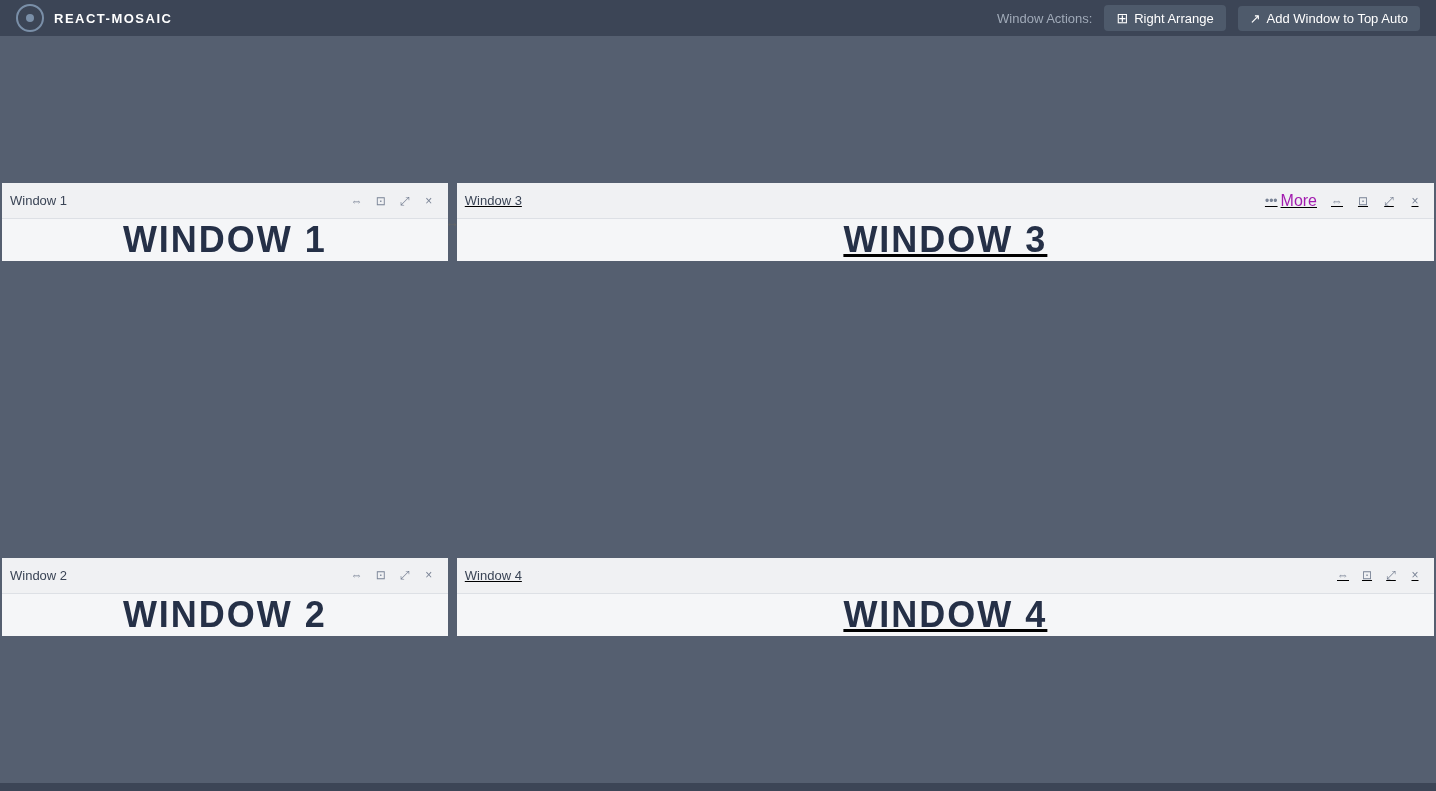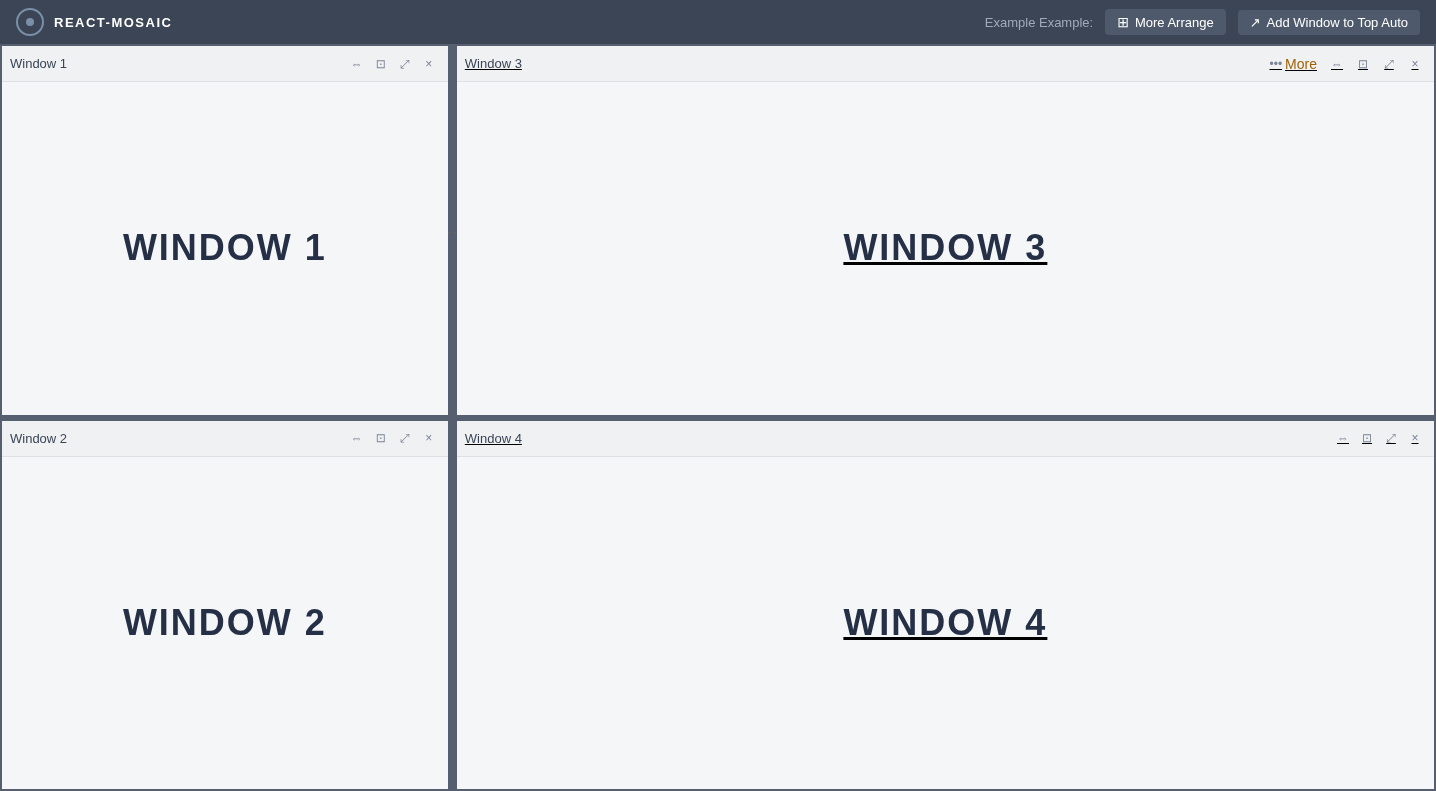--- a/index.html
+++ b/index.html
@@ -6,21 +6,21 @@
     body {
       width: 1436px;
       height: 791px;
       font-family: -apple-system, BlinkMacSystemFont, 'Segoe UI', sans-serif;
       background: #3c4556;
       overflow: hidden;
     }
 
     
     #toolbar {
-      height: 44px;
+      height: 36px;
       background: #3c4556;
       display: flex;
       align-items: center;
       padding: 0 16px;
       gap: 12px;
     }
     #logo-area {
       display: flex;
       align-items: center;
       gap: 10px;
@@ -73,20 +73,21 @@
       display: flex;
       flex-direction: column;
       gap: 2px;
       padding: 2px;
     }
 
     .mosaic-row {
       display: flex;
       flex: 1;
       gap: 2px;
+      align-items: center;
     }
 
     .mosaic-pane {
       background: #f5f6f8;
       display: flex;
       flex-direction: column;
       position: relative;
       overflow: hidden;
     }
 
@@ -182,24 +183,24 @@
 
 <div id="toolbar">
   <div id="logo-area">
     <svg id="logo-icon" viewBox="0 0 28 28" xmlns="http://www.w3.org/2000/svg">
       <circle cx="14" cy="14" r="13" stroke="#7a8fa8" stroke-width="2" fill="none"></circle>
       <circle cx="14" cy="14" r="4" fill="#7a8fa8"></circle>
     </svg>
     <span id="app-title">REACT-MOSAIC</span>
   </div>
   <div id="toolbar-spacer"></div>
-  <span id="example-actions-label">Example Example:</span>
+  <span id="example-actions-label">Window Actions:</span>
   <button id="auto-arrange-btn">
     <span style="font-size:14px;">⊞</span>
-    <span>More Arrange</span>
+    <span>Right Arrange</span>
   </button>
   <button id="add-window-btn">
     <span style="font-size:13px;">↗</span>
     <span>Add Window to Top Auto</span>
   </button>
 </div>
 
 <div id="mosaic-area">
 
   <div class="mosaic-row">
@@ -230,21 +231,21 @@
     <div class="resize-handle">
       <span class="resize-cursor-indicator">↔</span>
     </div>
 
     <div class="mosaic-pane pane-right">
       <div class="window-titlebar">
         <span class="window-title">Window 3</span>
         <div class="titlebar-controls with-more">
           <div class="more-btn">
             <span>•••</span>
-            <span style="font-size:14px; color:#a16207;">More</span>
+            <span style="font-size:16px; color:#a21caf;">More</span>
           </div>
           <div class="ctrl-btn" title="Split">
             <span>⇔</span>
           </div>
           <div class="ctrl-btn" title="Frame">
             <span>⊡</span>
           </div>
           <div class="ctrl-btn" title="Expand">
             <span>⤢</span>
           </div>

